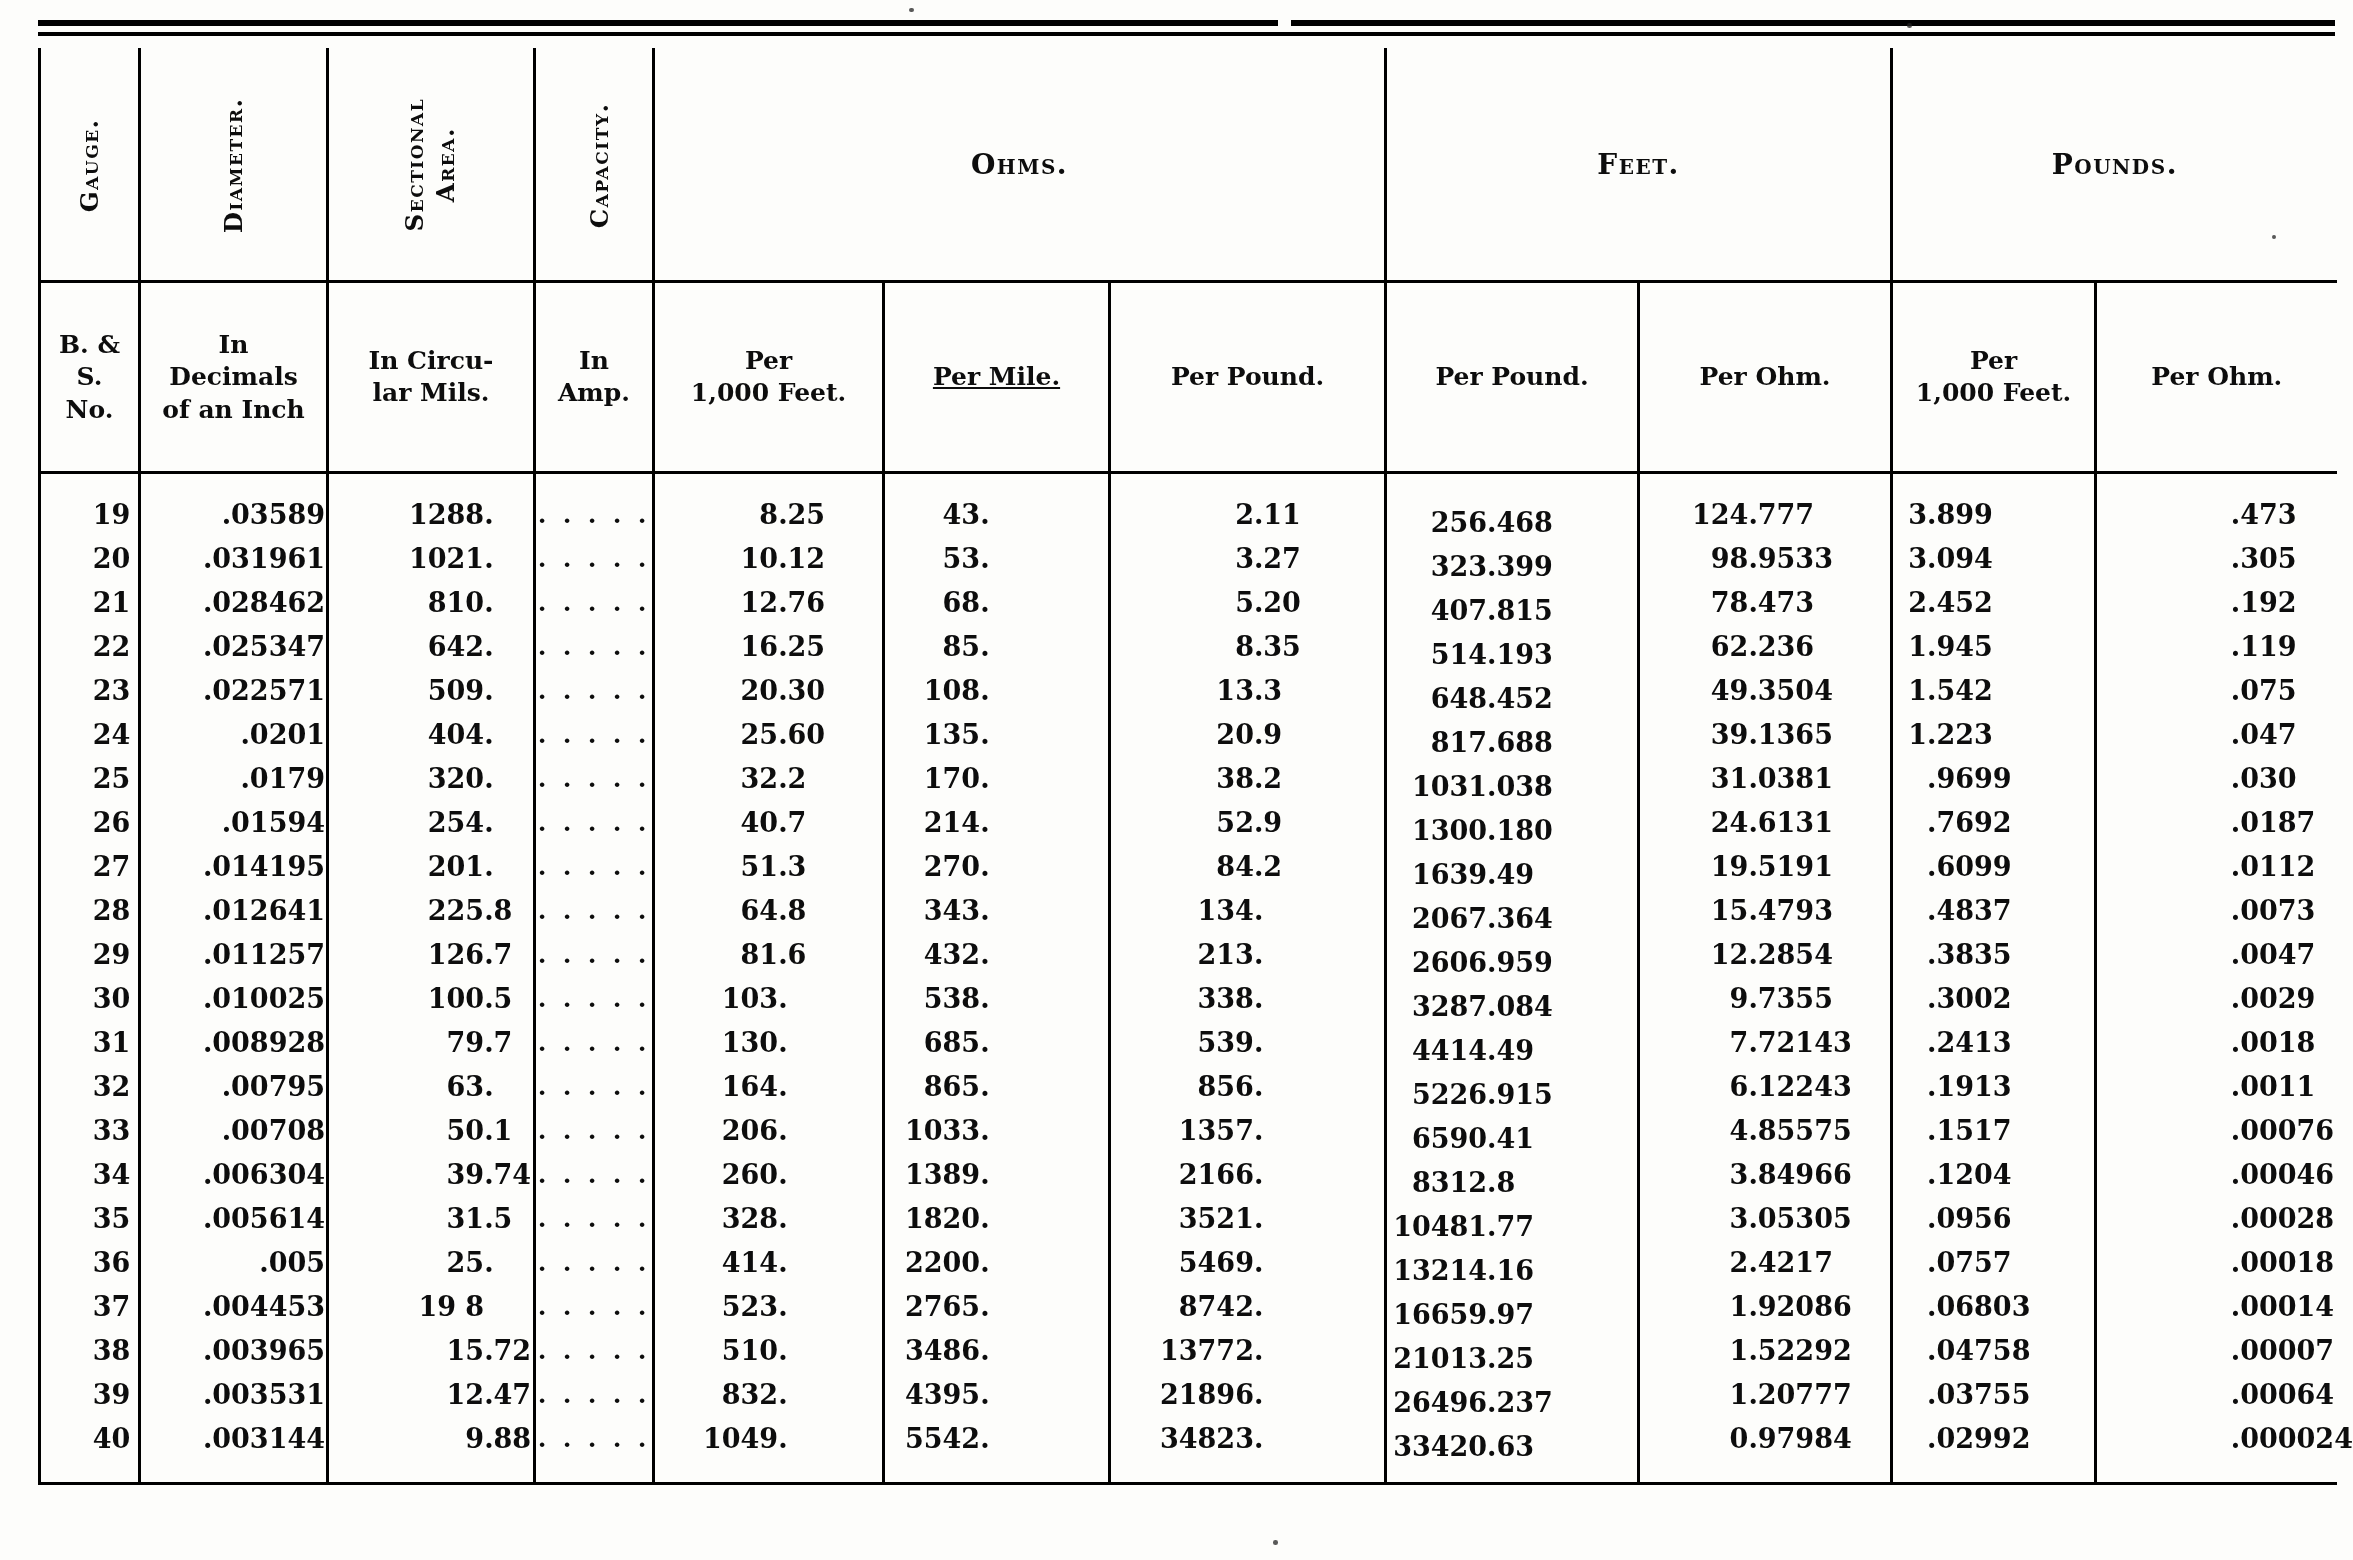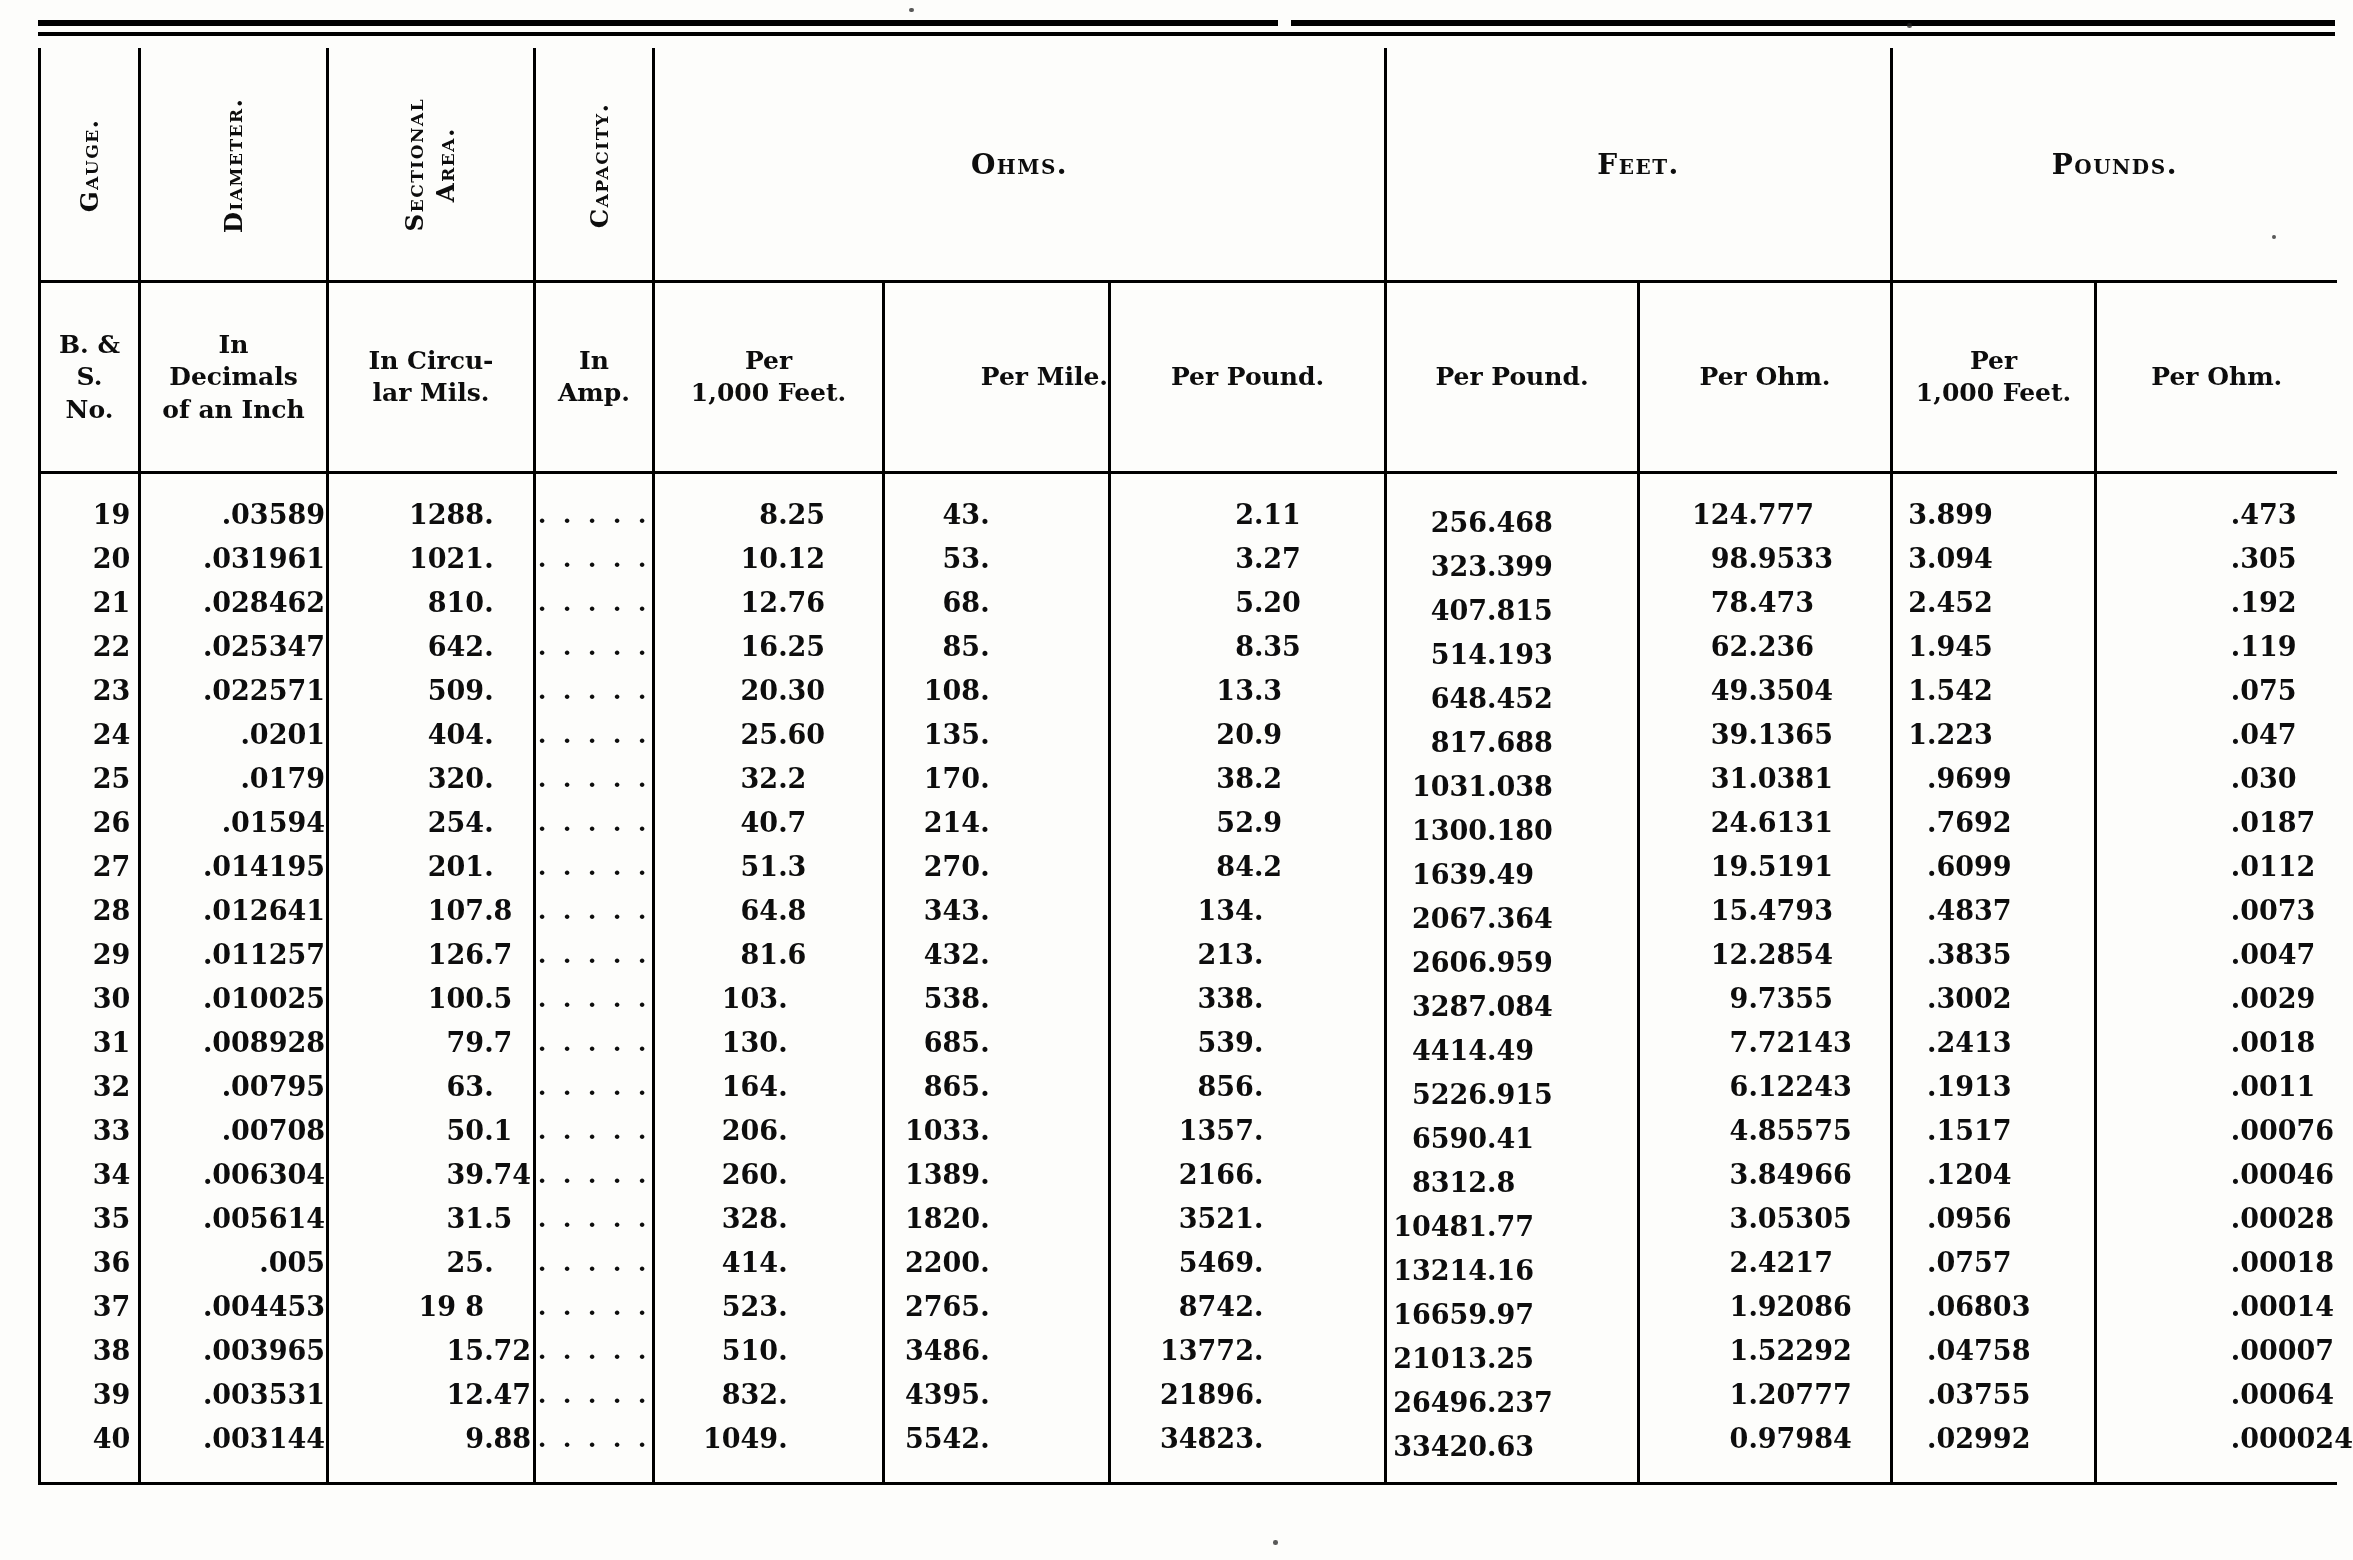--- a/index.html
+++ b/index.html
@@ -169,21 +169,21 @@
 No.</th>
         <th class="c-diam" style="text-align:center; padding:0;">In
 Decimals
 of an Inch</th>
         <th class="c-sect" style="text-align:center; padding:0;">In Circu-
 lar Mils.</th>
         <th class="c-cap" style="text-align:center; padding:0; letter-spacing:0;">In
 Amp.</th>
         <th class="c-o1000" style="text-align:center; padding:0;">Per
 1,000 Feet.</th>
-        <th class="c-omile" style="text-align:right; padding:0;">Per Mile.</th>
+        <th class="c-omile" style="text-align:center; padding:0;text-decoration:underline;">Per Mile.</th>
         <th class="c-opnd" style="text-align:center; padding:0;">Per Pound.</th>
         <th class="c-fpnd" style="text-align:center; padding:0;">Per Pound.</th>
         <th class="c-fohm" style="text-align:center; padding:0;">Per Ohm.</th>
         <th class="c-p1000" style="text-align:center; padding:0;">Per
 1,000 Feet.</th>
         <th class="c-pohm" style="text-align:center; padding:0;">Per Ohm.</th>
       </tr>
     </thead>
     <tbody>
         <tr>
@@ -299,21 +299,21 @@
           <td class="c-omile"><span class="ip">270</span><span class="fp">.</span></td>
           <td class="c-opnd"><span class="ip">84</span><span class="fp">.2</span></td>
           <td class="c-fpnd"><span class="ip">1639</span><span class="fp">.49</span></td>
           <td class="c-fohm"><span class="ip">19</span><span class="fp">.5191</span></td>
           <td class="c-p1000"><span class="ip"></span><span class="fp">.6099</span></td>
           <td class="c-pohm"><span class="ip"></span><span class="fp">.0112</span></td>
         </tr>
         <tr>
           <td class="c-gauge">28</td>
           <td class="c-diam">.012641</td>
-          <td class="c-sect"><span class="ip">107</span><span class="fp">.8</span></td>
+          <td class="c-sect"><span class="ip">225</span><span class="fp">.8</span></td>
           <td class="c-cap">. . . . .</td>
           <td class="c-o1000"><span class="ip">64</span><span class="fp">.8</span></td>
           <td class="c-omile"><span class="ip">343</span><span class="fp">.</span></td>
           <td class="c-opnd"><span class="ip">134</span><span class="fp">.</span></td>
           <td class="c-fpnd"><span class="ip">2067</span><span class="fp">.364</span></td>
           <td class="c-fohm"><span class="ip">15</span><span class="fp">.4793</span></td>
           <td class="c-p1000"><span class="ip"></span><span class="fp">.4837</span></td>
           <td class="c-pohm"><span class="ip"></span><span class="fp">.0073</span></td>
         </tr>
         <tr>

